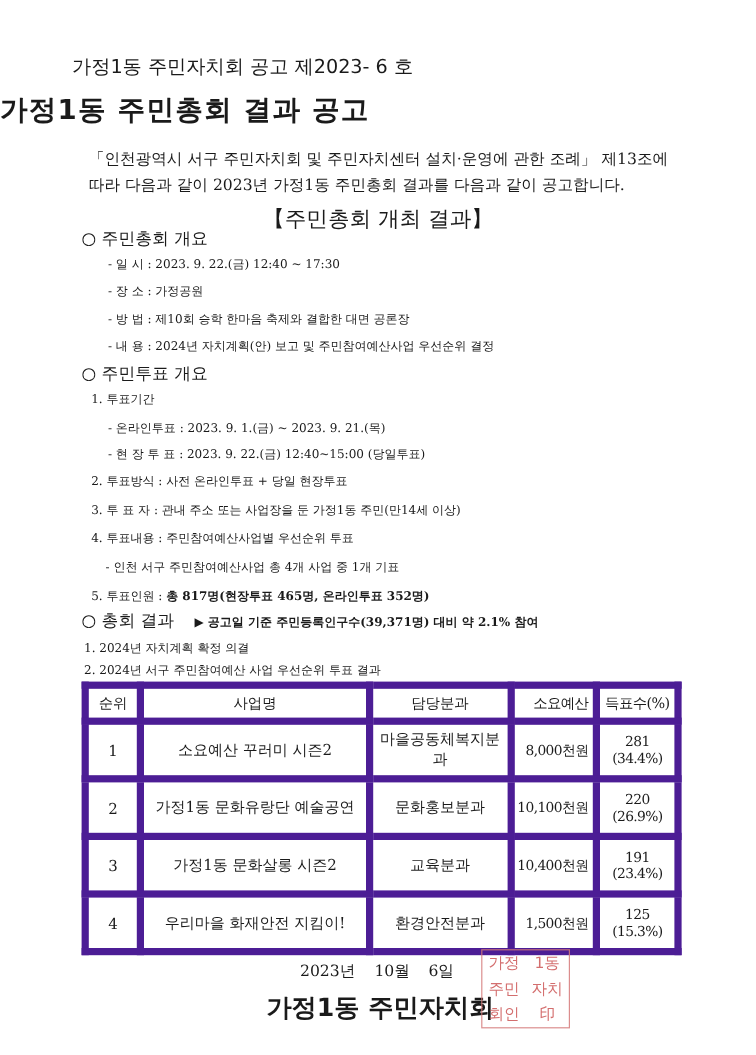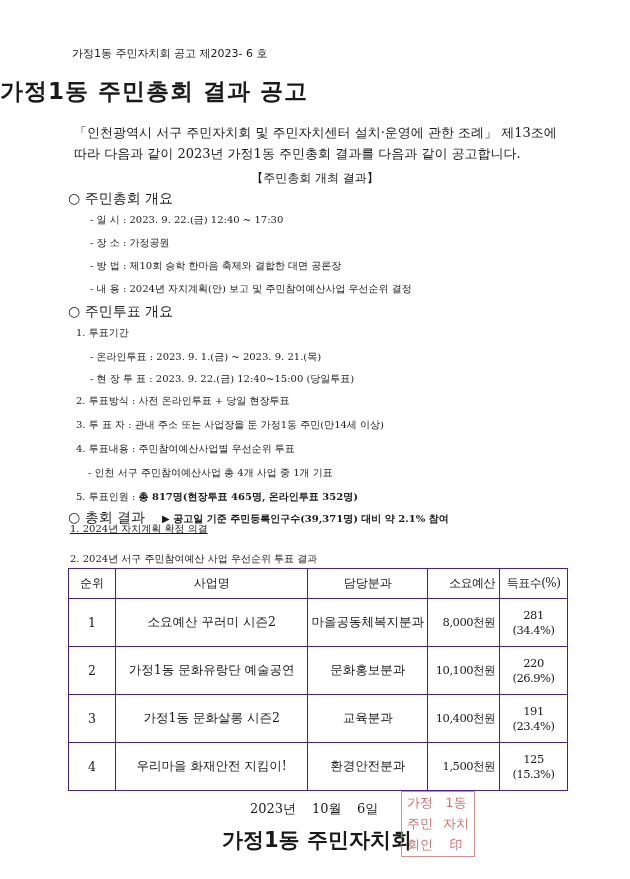--- a/index.html
+++ b/index.html
@@ -1,29 +1,29 @@
 <!DOCTYPE html>
 <html><head>
 <meta charset="utf-8">
 <style>
   * { box-sizing: border-box; margin: 0; padding: 0; }
   html, body { width: 630px; height: 879px; background: #ffffff; overflow: hidden; }
   body { position: relative; font-family: "DejaVu Sans", sans-serif; color: #1a1a1a; }
   .abs { position: absolute; white-space: nowrap; }
-  .notice-no { left: 60px; top: 46px; font-size: 11px; margin-left: 12px; }
+  .notice-no { left: 60px; top: 46px; font-size: 16px; }
   .title { left: 0; width: 630px; text-align: left; top: 76px; font-size: 23px; font-weight: bold; letter-spacing: 1px; }
   .intro { left: 74px; font-size: 13px; font-family: "DejaVu Serif", serif; }
   .intro.l1 { top: 124px; }
   .intro.l2 { top: 145px; }
-  .section-head { left: 0; width: 630px; text-align: center; top: 170px; font-size: 12px; }
+  .section-head { left: 0; width: 630px; text-align: center; top: 170px; font-size: 18px; }
   .circ { left: 68px; font-size: 14px; }
   .item { font-size: 10px; font-family: "DejaVu Serif", serif; }
   .bold { font-weight: bold; }
   table.results { position: absolute; left: 68px; top: 568px; width: 500px; border-collapse: collapse; font-family: "DejaVu Serif", serif; font-size: 12.5px; }
-  table.results th, table.results td { border: 1px solid #4c1d95; text-align: center; vertical-align: middle; font-weight: normal; }
+  table.results th, table.results td { border: 6px solid #4c1d95; text-align: center; vertical-align: middle; font-weight: normal; }
   table.results th { height: 30px; font-size: 12px; }
   table.results td { height: 48px; }
   .c-rank { width: 47px; }
   .c-name { width: 193px; }
   .c-dept { width: 120px; }
   .c-budget { width: 72px; text-align: right !important; padding-right: 4px; font-size: 11.5px; letter-spacing: -0.5px; }
   .c-votes { width: 68px; font-size: 11.5px; line-height: 1.25; letter-spacing: -0.5px; }
   .date-line { top: 800px; font-size: 13px; font-family: "DejaVu Serif", serif; }
   .org { left: 222px; top: 826px; font-size: 21px; font-weight: bold; }
   .seal { position: absolute; left: 401px; top: 791px; width: 74px; height: 66px; border: 1.5px solid #d57a7a; color: #cc5555; font-size: 15px; display: grid; grid-template-columns: 1fr 1fr; grid-template-rows: 1fr 1fr 1fr; text-align: center; align-items: center; opacity: 0.85; }
@@ -53,21 +53,21 @@
 <div class="abs item" style="left:76px; top:394px;">2. 투표방식 : 사전 온라인투표 + 당일 현장투표</div>
 <div class="abs item" style="left:76px; top:418px;">3. 투 표 자 : 관내 주소 또는 사업장을 둔 가정1동 주민(만14세 이상)</div>
 <div class="abs item" style="left:76px; top:442px;">4. 투표내용 : 주민참여예산사업별 우선순위 투표</div>
 <div class="abs item" style="left:88px; top:466px;">- 인천 서구 주민참여예산사업 총 4개 사업 중 1개 기표</div>
 <div class="abs item" style="left:76px; top:490px;">
   <span>5. 투표인원 : </span><span class="bold">총 817명(현장투표 465명, 온라인투표 352명)</span>
 </div>
 <div class="abs item bold" style="left:162px; top:512px;">▶ 공고일 기준 주민등록인구수(39,371명) 대비 약 2.1% 참여</div>
 
 <div class="abs circ" style="top:508px; top:509px;">○ 총회 결과</div>
-<div class="abs item" style="left:70px; top:522px;text-decoration:underline;">1. 2024년 자치계획 확정 의결</div>
+<div class="abs item" style="left:70px; top:533px;">1. 2024년 자치계획 확정 의결</div>
 <div class="abs item" style="left:70px; top:552px;">2. 2024년 서구 주민참여예산 사업 우선순위 투표 결과</div>
 
 <table class="results">
   <thead>
     <tr>
       <th class="c-rank">순위</th>
       <th class="c-name">사업명</th>
       <th class="c-dept">담당분과</th>
       <th class="c-budget" style="text-align:right;">소요예산</th>
       <th class="c-votes">득표수(%)</th>

